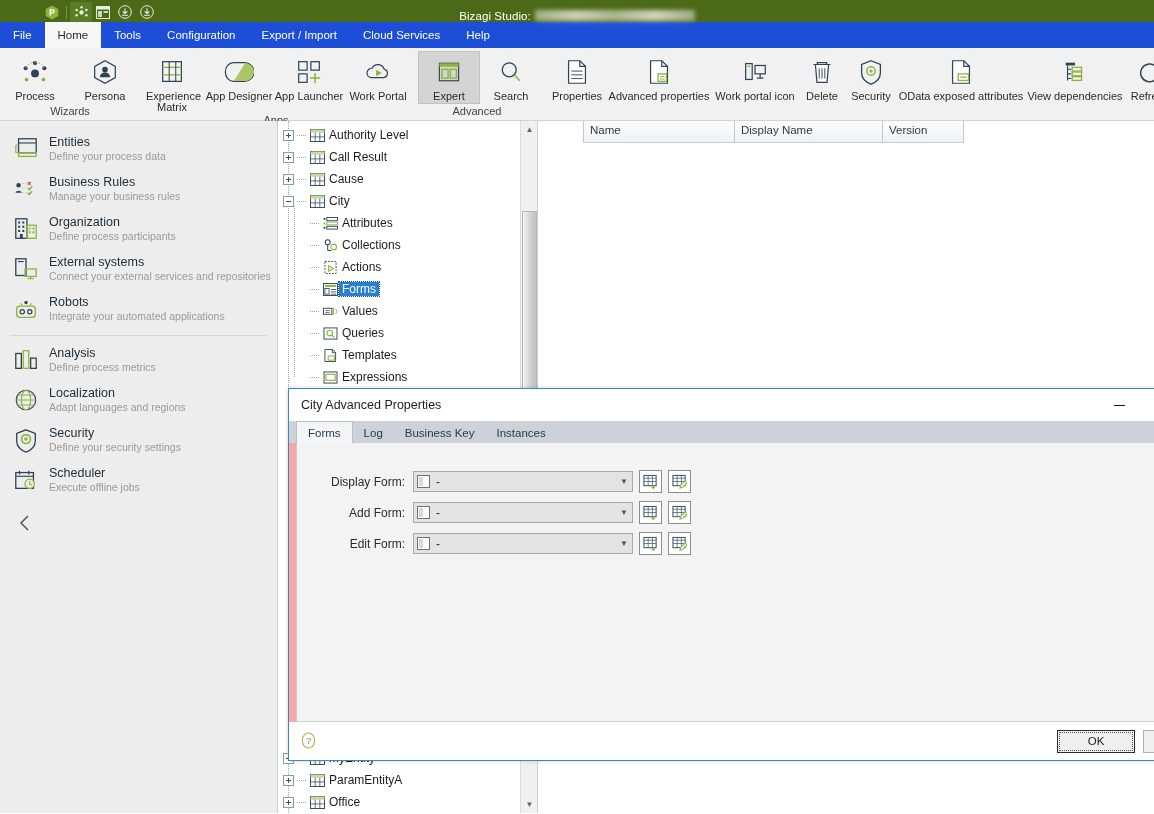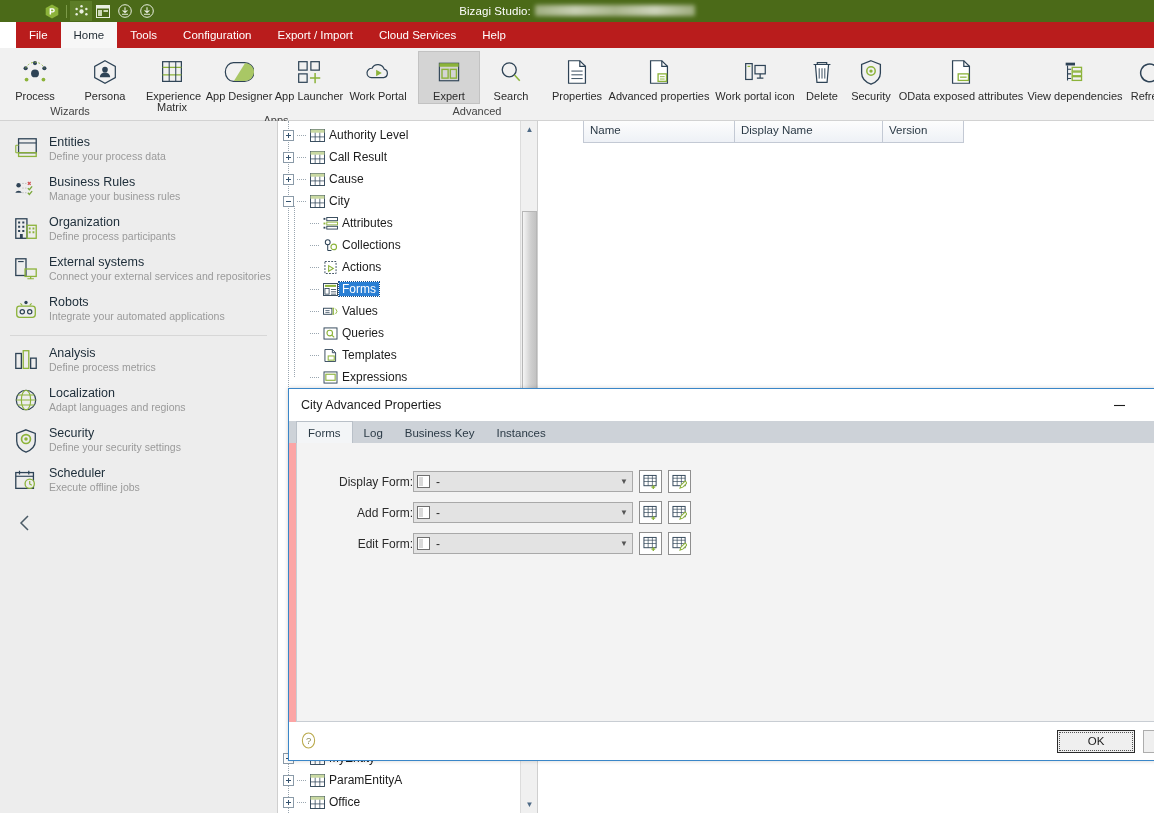--- a/index.html
+++ b/index.html
@@ -11,42 +11,42 @@
     color:#1f2a33;
     background:#ffffff;
     overflow:hidden;
     position:relative;
     -webkit-font-smoothing:antialiased;
   }
 
   
   .titlebar {
     height:22px; background:#4b6a18; position:relative;
-    display:flex; align-items:center;padding-left:38px;
+    display:flex; align-items:flex-end;padding-left:38px;
   }
   .qat { display:flex; align-items:center; gap:0px; padding-left:3px; }
   .qat-btn {
     width:22px; height:20px; display:flex; align-items:center; justify-content:center;
   }
   .qat-btn.active { background:#5c7d27; }
   .qat-sep { width:1px; height:13px; background:#7c9a49; margin:0 3px; }
   .title-text {
     position:absolute; left:0; right:0; text-align:center;
     color:#ffffff; font-size:11.5px; letter-spacing:.1px;
     pointer-events:none;
   }
   .title-redact {
     display:inline-block; width:160px; height:11px;
     background:linear-gradient(90deg,#9fae80,#c8d0b4,#a9b68d,#cdd4bb,#9dac7d);
     filter:blur(2.2px); vertical-align:-1px; margin-left:4px;
     border-radius:1px;
   }
 
   
-  .menubar { height:26px; background:#b91c1c; display:flex; align-items:flex-end;margin-left:16px; }
+  .menubar { height:26px; background:#1d4ed8; display:flex; align-items:flex-end; }
   .menu-item {
     height:26px; line-height:26px; padding:0 13px; color:#ffffff; font-size:11.5px;
     cursor:default;
   }
   .menu-item.active { background:#f7f7f7; color:#1f2a33; }
 
   
   .ribbon {
     height:73px; background:#f1f1f1;
     border-bottom:1px solid #d2d2d2;
@@ -166,21 +166,21 @@
   .dlg-tabs {
     height:22px; background:#cdd2d8; display:flex; align-items:flex-end;
     padding-left:7px;
   }
   .dtab {
     height:20px; line-height:20px; padding:0 11px; font-size:11.5px; color:#2b3a46; cursor:default;
   }
   .dtab.active { background:#f3f5f7; height:22px; line-height:22px; border:1px solid #b9c0c8; border-bottom:none; }
   .dlg-body { flex:1; background:#f3f3f3; border:1px solid #c8cdd3; border-top:none; margin:0 7px; position:relative; }
   .frm-row { display:flex; align-items:center; margin:0 0 8px 0; }
-  .frm-label { width:116px; text-align:right; font-size:12px; color:#2b2b2b; }
+  .frm-label { width:116px; text-align:right; font-size:12px; color:#2b2b2b; padding-right:8px; }
   .combo {
     width:220px; height:21px; background:#e3e3e3; border:1px solid #a9a9a9;
     display:flex; align-items:center; position:relative; cursor:default;
   }
   .combo .cb-ico {
     width:13px; height:13px; border:1px solid #6f6f6f; background:#fff; margin-left:3px; flex:none;
     position:relative;
   }
   .combo .cb-ico::after {
     content:""; position:absolute; left:1px; top:1px; width:4px; height:9px; background:#d9d9d9;

